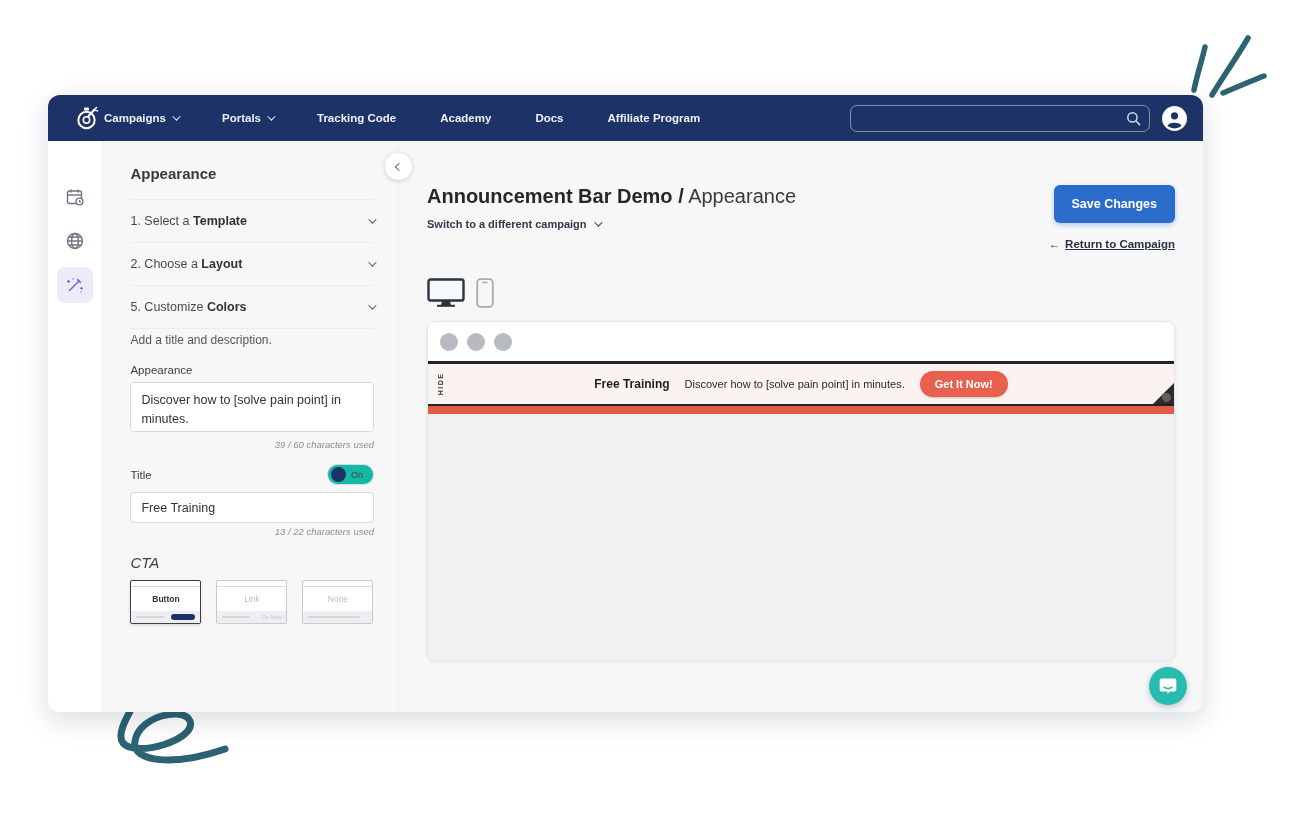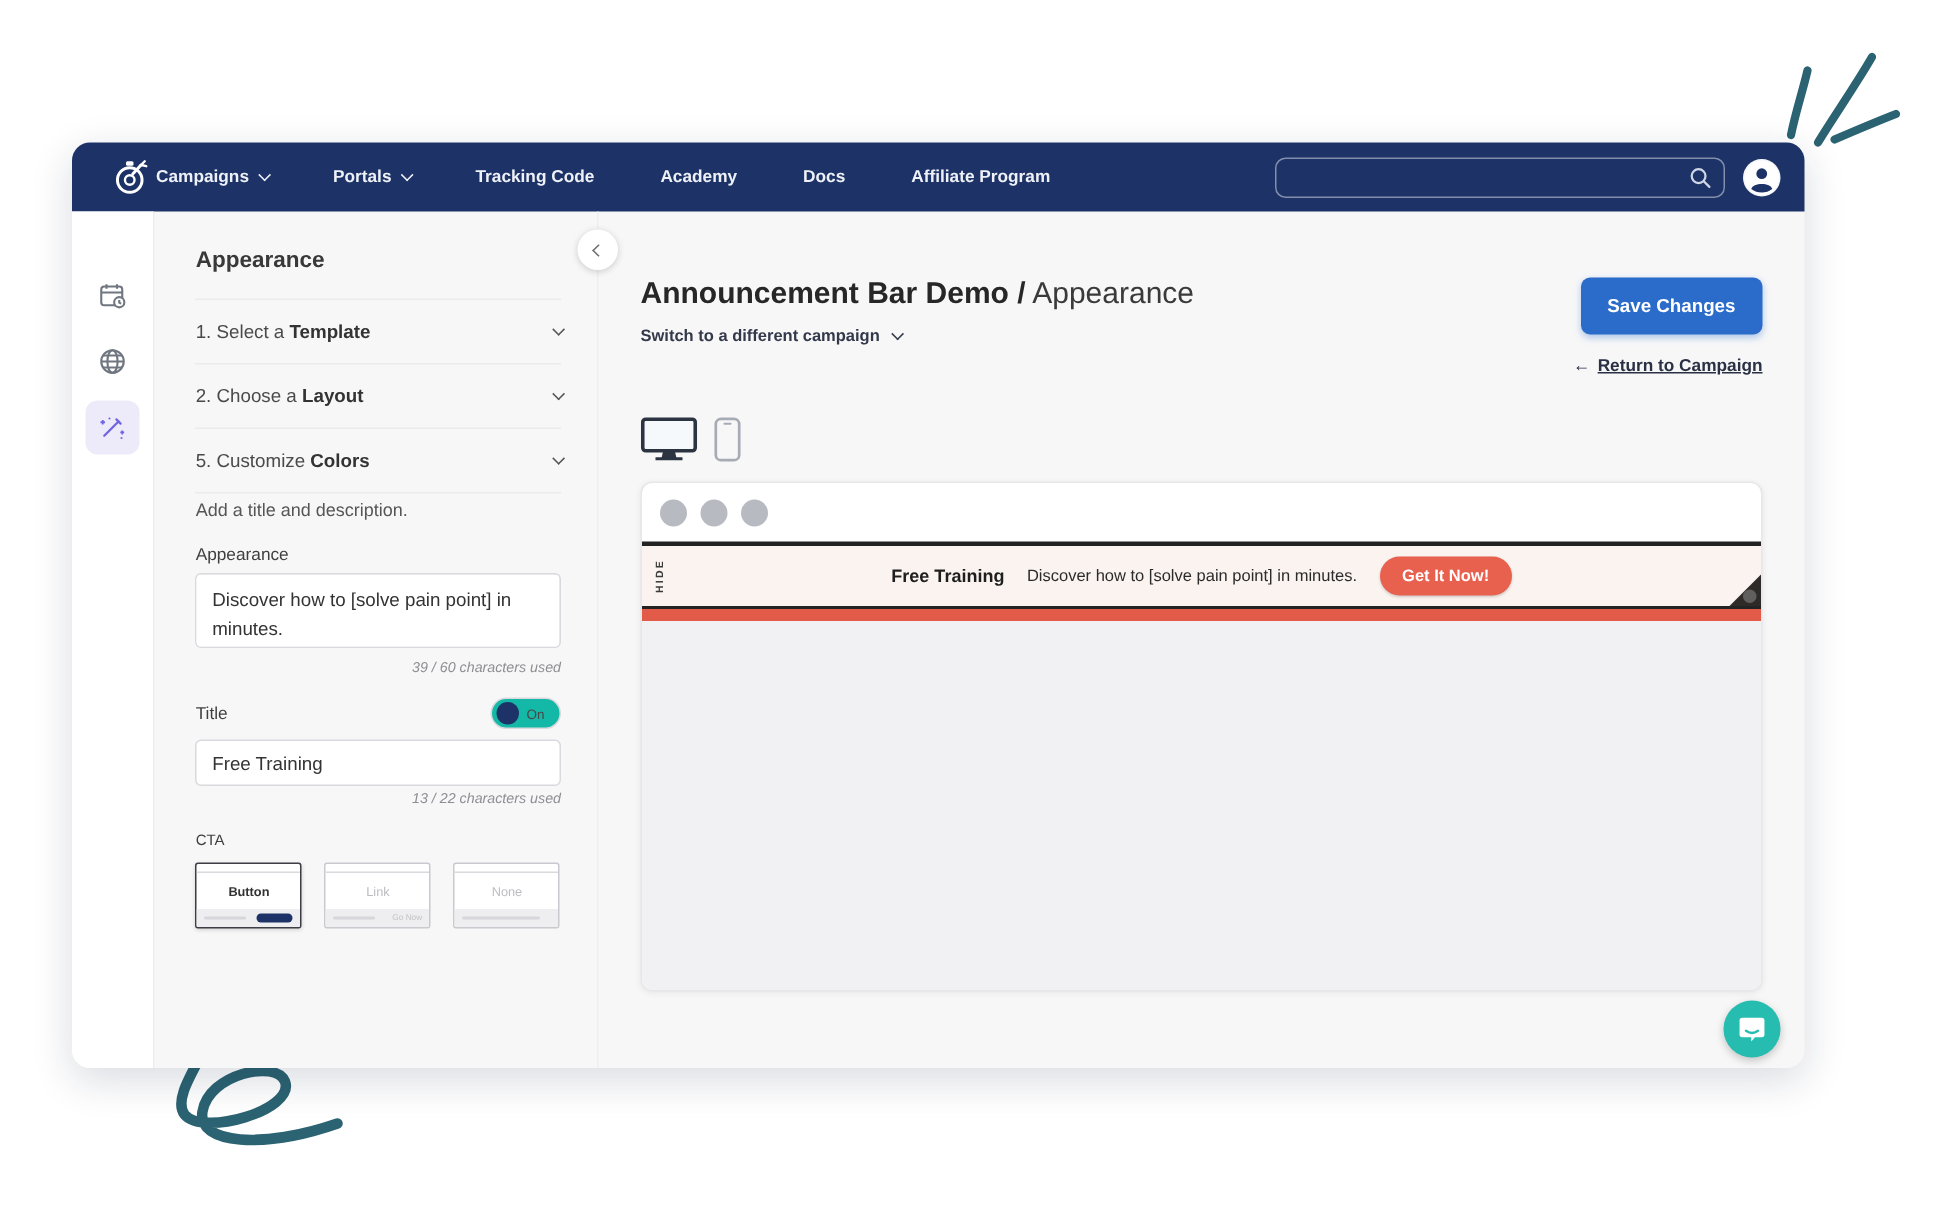--- a/index.html
+++ b/index.html
@@ -55,21 +55,21 @@
     padding:8px 10px; font-size:12.5px; color:#333; font-family:"Liberation Sans",sans-serif;
     resize:none; line-height:1.5; }
   .counter { text-align:right; font-style:italic; font-size:9.5px; color:#8d8d93; margin-top:3px; }
   .title-row { display:flex; align-items:center; justify-content:space-between; margin-top:14px; margin-bottom:7px; }
   .toggle { width:47px; height:21px; background:#14b8a6; border:1px solid #d9d9de; border-radius:999px;
     display:flex; align-items:center; padding:0 3px; cursor:pointer; }
   .toggle-knob { width:15px; height:15px; border-radius:50%; background:#1d3266; }
   .toggle-txt { font-size:9px; color:#474747; margin-left:5px; }
   .title-input { width:100%; height:31px; background:#fff; border:1px solid #d9d9de; border-radius:4px;
     padding:0 10px; font-size:12.5px; color:#333; font-family:"Liberation Sans",sans-serif; }
-  .cta-label { font-size:10px; color:#3f3f3f; margin-top:17px; margin-bottom:9px; }
+  .cta-label { font-size:15px; color:#3f3f3f; margin-top:17px; margin-bottom:9px;font-style:italic; }
   .cta-row { display:flex; gap:15px; }
   .cta-card { width:71px; height:44px; background:#fff; border:1px solid #c9c9cf; border-radius:2px;
     cursor:pointer; display:flex; flex-direction:column; overflow:hidden; }
   .cta-card.selected { border:1.6px solid #3d3d45; box-shadow:0 1px 3px rgba(0,0,0,.15); }
   .cta-top { height:6px; border-bottom:1px solid #d9d9de; }
   .cta-mid { flex:1; display:flex; align-items:center; justify-content:center;
     font-size:8.5px; color:#bcbcc2; }
   .cta-card.selected .cta-mid { color:#333; font-weight:bold; }
   .cta-bottom { height:12px; background:#eeeef1; display:flex; align-items:center;
     justify-content:space-between; padding:0 5px; }

